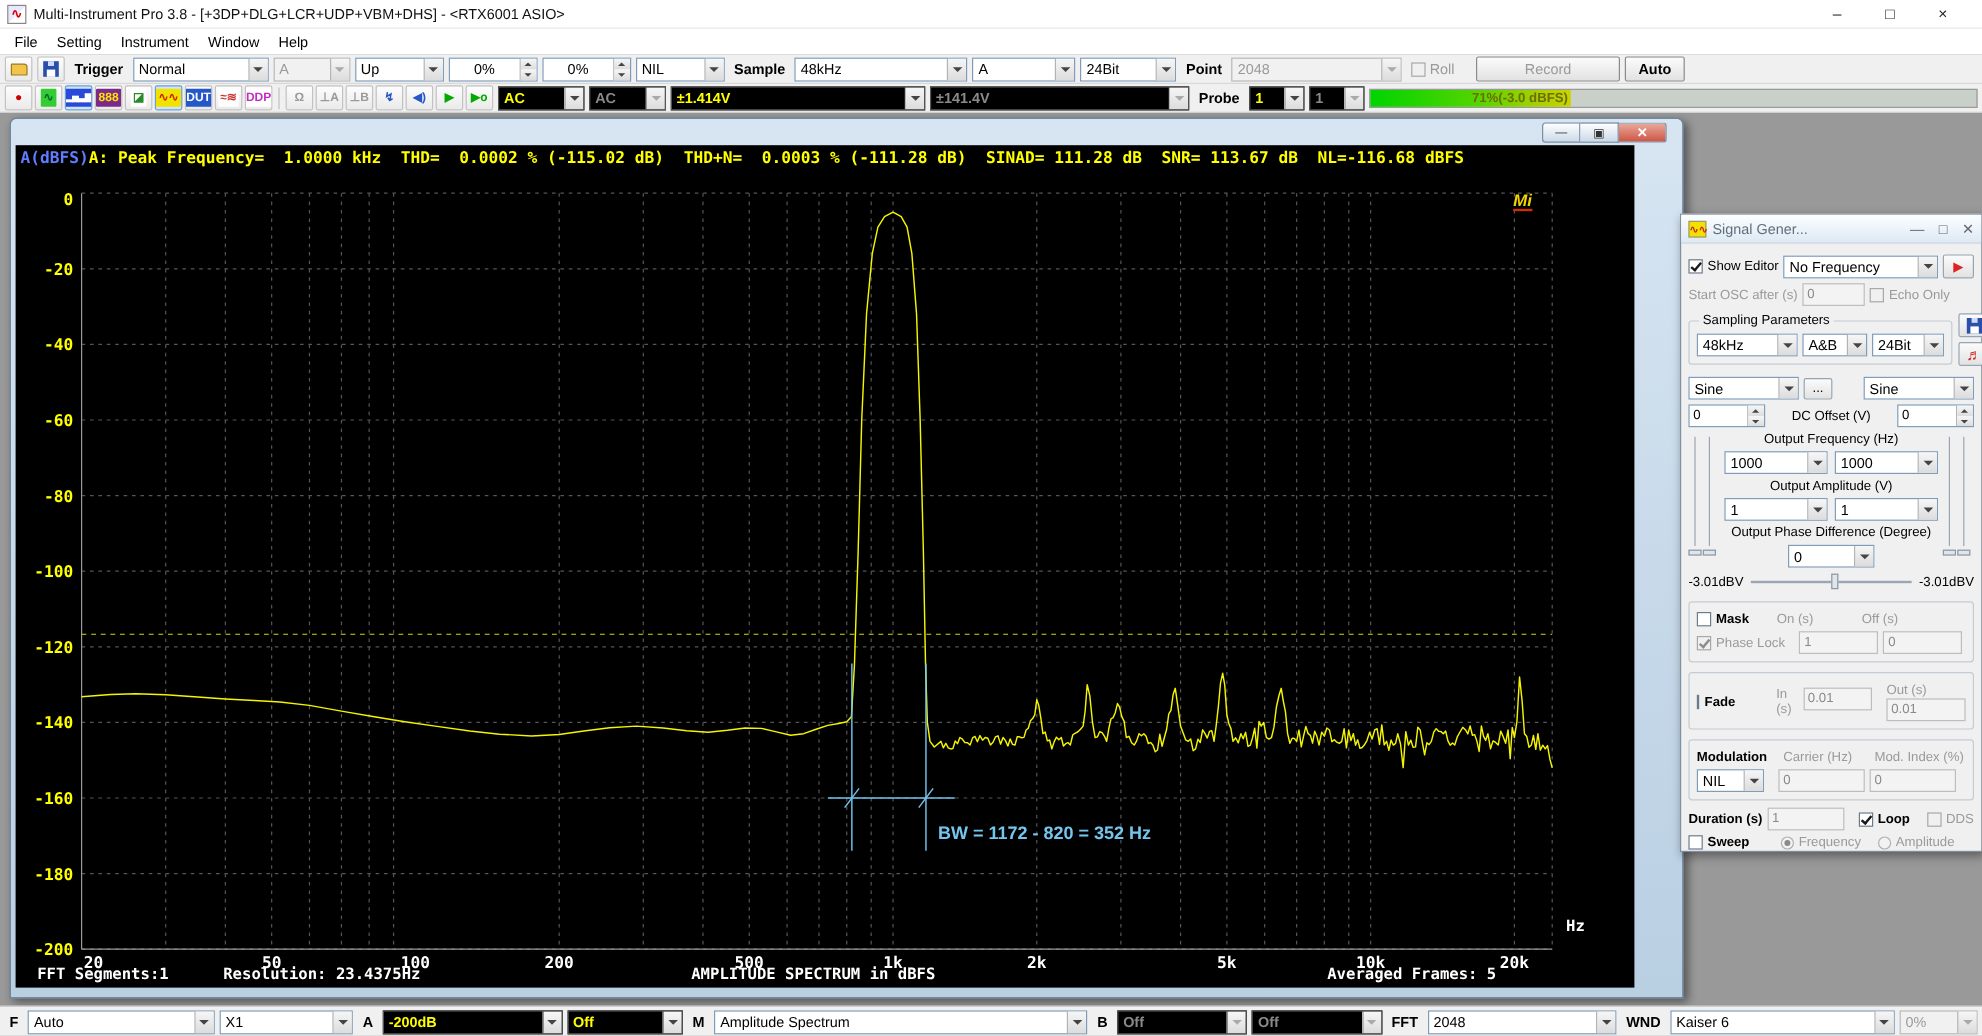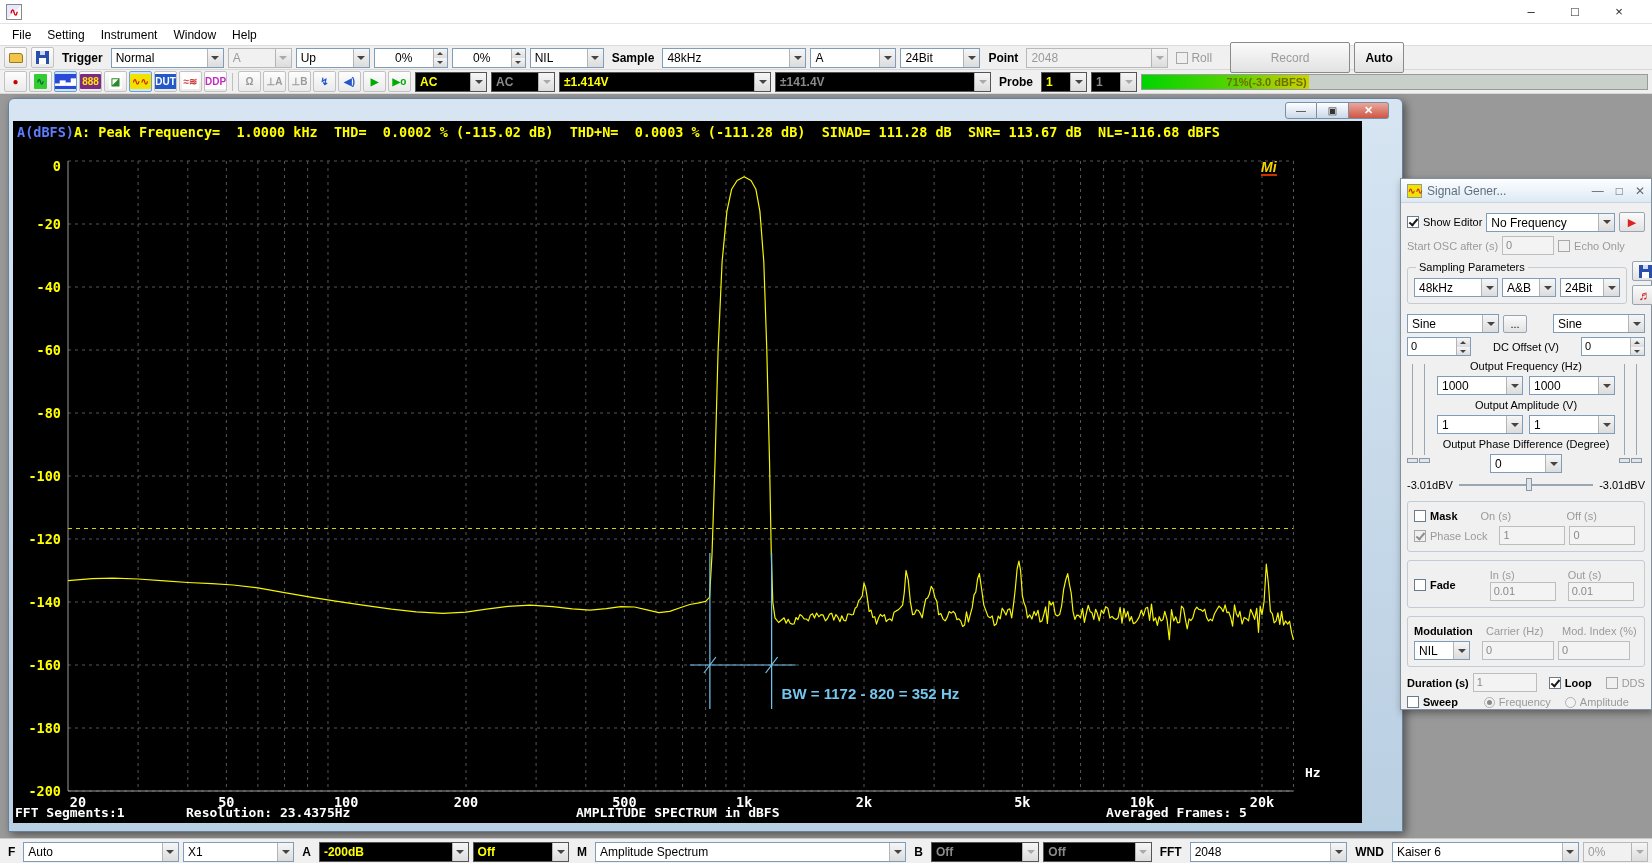--- a/index.html
+++ b/index.html
@@ -32,21 +32,21 @@
   .combo.dis .arr i, .combo.dark.off .arr i { border-top-color:#aaa; }
 
   .spin { display:inline-flex; height:20px; border:1px solid #7f9db9; background:#fff; }
   .spin .txt { width:58px; text-align:center; padding-top:2px; }
   .spin .ud { width:14px; display:flex; flex-direction:column; border-left:1px solid #b4b4b4; }
   .spin .ud b { flex:1; background:linear-gradient(#f6f6f6,#dcdcdc); position:relative; }
   .spin .ud b::after { content:""; position:absolute; left:3px; top:3px; border:3px solid transparent; }
   .spin .ud b.up::after { border-bottom-color:#444; top:0px; }
   .spin .ud b.dn::after { border-top-color:#444; }
 
-  .btn3d { height:31px; padding:0 12px; background:linear-gradient(#fbfbfb,#e2e2e2); border:1px solid #8a8a8a; border-radius:2px; font-size:12px; display:inline-flex; align-items:center; justify-content:center;}
+  .btn3d { height:21px; padding:0 12px; background:linear-gradient(#fbfbfb,#e2e2e2); border:1px solid #8a8a8a; border-radius:2px; font-size:12px; display:inline-flex; align-items:center; justify-content:center;}
   .cb { width:12px; height:12px; border:1px solid #6b7b8a; background:#fff; display:inline-block; position:relative; vertical-align:-2px; }
   .cb.on::after { content:""; position:absolute; left:3px; top:0px; width:3px; height:7px; border:solid #1a1a1a; border-width:0 2px 2px 0; transform:rotate(40deg); }
   .cb.dis { border-color:#a8a8a8; background:#f0f0f0; }
   .cb.dis.on::after { border-color:#8f8f8f; }
   .radio { width:11px; height:11px; border:1px solid #8a9aa8; border-radius:50%; background:#fff; display:inline-block; position:relative; vertical-align:-2px;}
   .radio.on::after { content:""; position:absolute; left:2px; top:2px; width:5px; height:5px; border-radius:50%; background:#8a8a8a; }
   .radio.dis { border-color:#b0b0b0; background:#f2f2f2; }
 
   .tb-ico { width:23px; height:21px; border:1px solid #c2c2c2; border-radius:2px; background:linear-gradient(#fdfdfd,#eaeaea); display:inline-flex; align-items:center; justify-content:center; overflow:hidden; }
   .tb-ico.active { border-color:#6aa0d8; background:#cfe4f7; }
@@ -115,20 +115,21 @@
   .floppy::before { content:""; position:absolute; left:4px; top:0; width:5px; height:4px; background:#cfd8ff; }
 
   
   .toolbar.bottom { border-top:1px solid #c8c8c8; border-bottom:none; height:26px; }
 </style>
 </head>
 <body>
 
 <div class="titlebar">
   <span class="app-icon">∿</span>
+  <span class="title-text">Multi-Instrument Pro 3.8  -  [+3DP+DLG+LCR+UDP+VBM+DHS]  -  &lt;RTX6001 ASIO&gt;</span>
   <span class="win-controls">
     <span>–</span>
     <span>□</span>
     <span>×</span>
   </span>
 </div>
 
 <div class="menubar" id="menubar">
     <span>File</span>
     <span>Setting</span>
@@ -389,21 +390,21 @@
           <line x1="696.8879749744547" x2="696.8879749744547" y1="432" y2="588" stroke="#74c6ee" stroke-width="1.2"></line>
           <line x1="758.6232511752" x2="758.6232511752" y1="432" y2="588" stroke="#74c6ee" stroke-width="1.2"></line>
           <line x1="676.8879749744547" x2="782.6232511752" y1="544" y2="544" stroke="#74c6ee" stroke-width="1.2"></line>
           <line x1="690.8879749744547" x2="702.8879749744547" y1="552" y2="536" stroke="#74c6ee" stroke-width="1.2"></line>
           <line x1="752.6232511752" x2="764.6232511752" y1="552" y2="536" stroke="#74c6ee" stroke-width="1.2"></line>
           <text x="768.6232511752" y="578" fill="#74c6ee" font-family="Liberation Sans, sans-serif" font-size="15" font-weight="bold">BW = 1172 - 820 = 352 Hz</text>
         </svg>
       <div class="mi-logo">Mi</div>
       <div class="hz-label">Hz</div>
       <div class="sa-footer">
-        <span style="left:2px">FFT Segments:1</span>
+        <span style="left:18px">FFT Segments:1</span>
         <span style="left:173px">Resolution: 23.4375Hz</span>
         <span style="left:563px">AMPLITUDE SPECTRUM in dBFS</span>
         <span style="left:1093px">Averaged Frames: 5</span>
       </div>
     </div>
   </div>
 
   <div class="sg">
     <div class="sg-title">
       <span class="sg-ico">∿∿</span>
@@ -558,34 +559,34 @@
             <i></i>
             <b></b>
           </span>
         <span>-3.01dBV</span>
       </div>
       <div class="grp">
         <div class="sg-row" style="margin-top:0">
           <span class="cb"></span>
           <span style="font-weight:bold">Mask</span>
           <span class="gray" style="margin-left:19px;width:60px">On (s)</span>
-          <span class="gray" style="margin-left:22px">Off (s)</span>
+          <span class="gray" style="margin-left:7px">Off (s)</span>
         </div>
         <div class="sg-row" style="margin-bottom:0">
           <span class="cb dis on"></span>
           <span class="gray">Phase Lock</span>
           <span class="field dis" style="width:66px;margin-left:8px">1</span>
           <span class="field dis" style="width:66px">0</span>
         </div>
       </div>
       <div class="grp">
         <div class="sg-row" style="margin:0">
           <span class="cb"></span>
           <span style="font-weight:bold">Fade</span>
-          <span style="margin-left:30px;display:inline-flex;flex-direction:column;gap:1px">
+          <span style="margin-left:30px;display:inline-flex;flex-direction:row;gap:1px">
             <span class="gray">In (s)</span>
             <span class="field dis" style="width:66px">0.01</span>
           </span>
           <span style="margin-left:8px;display:inline-flex;flex-direction:column;gap:1px">
             <span class="gray">Out (s)</span>
             <span class="field dis" style="width:66px">0.01</span>
           </span>
         </div>
       </div>
       <div class="grp">

